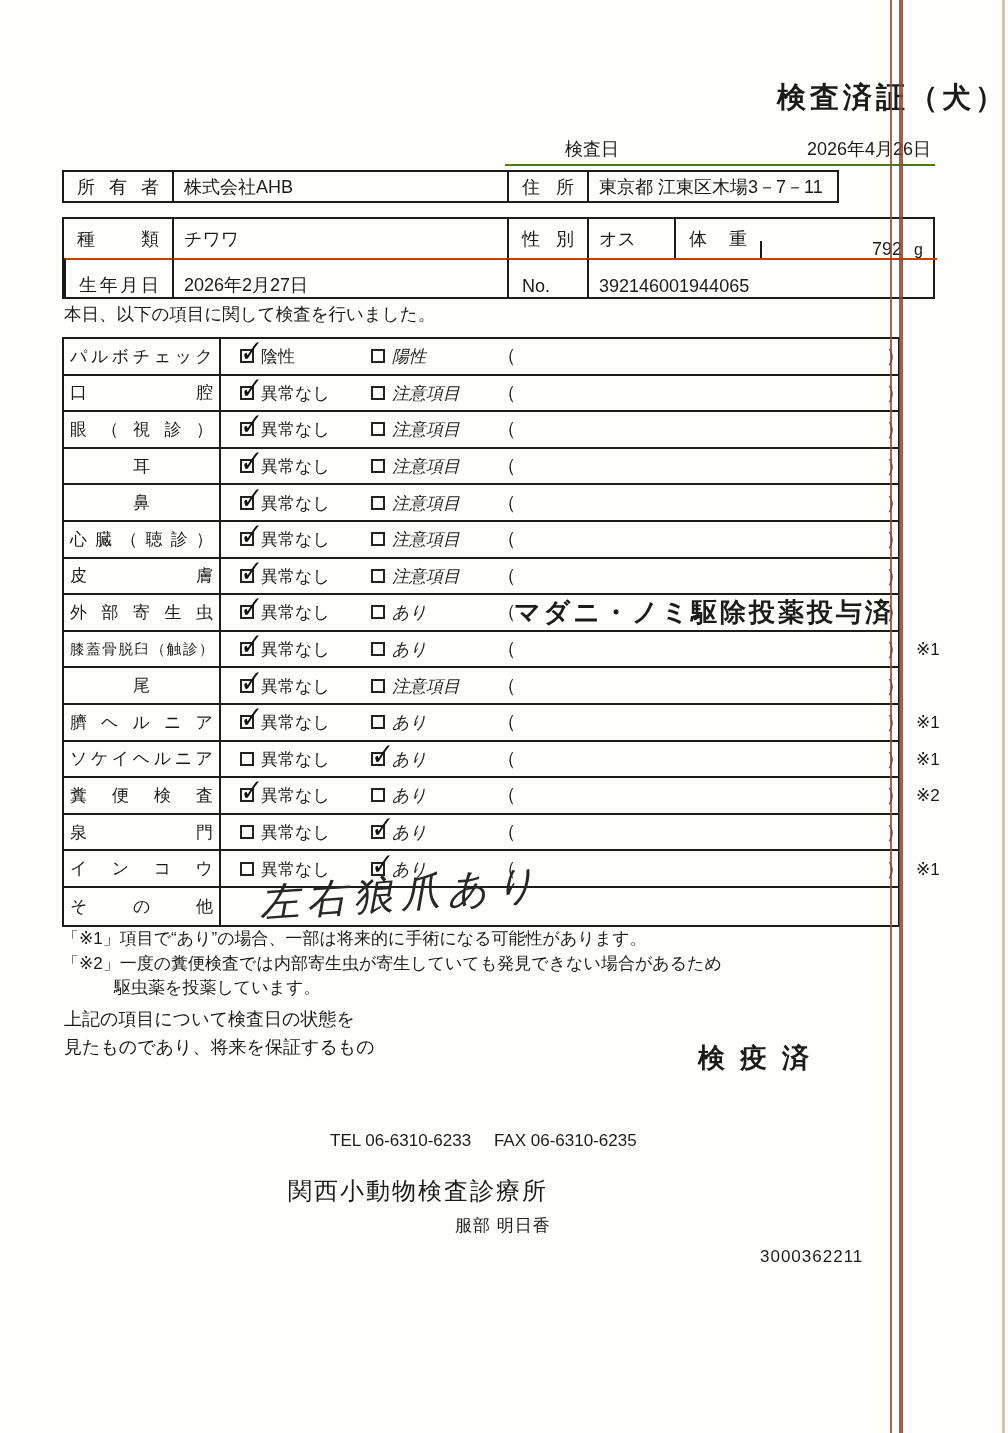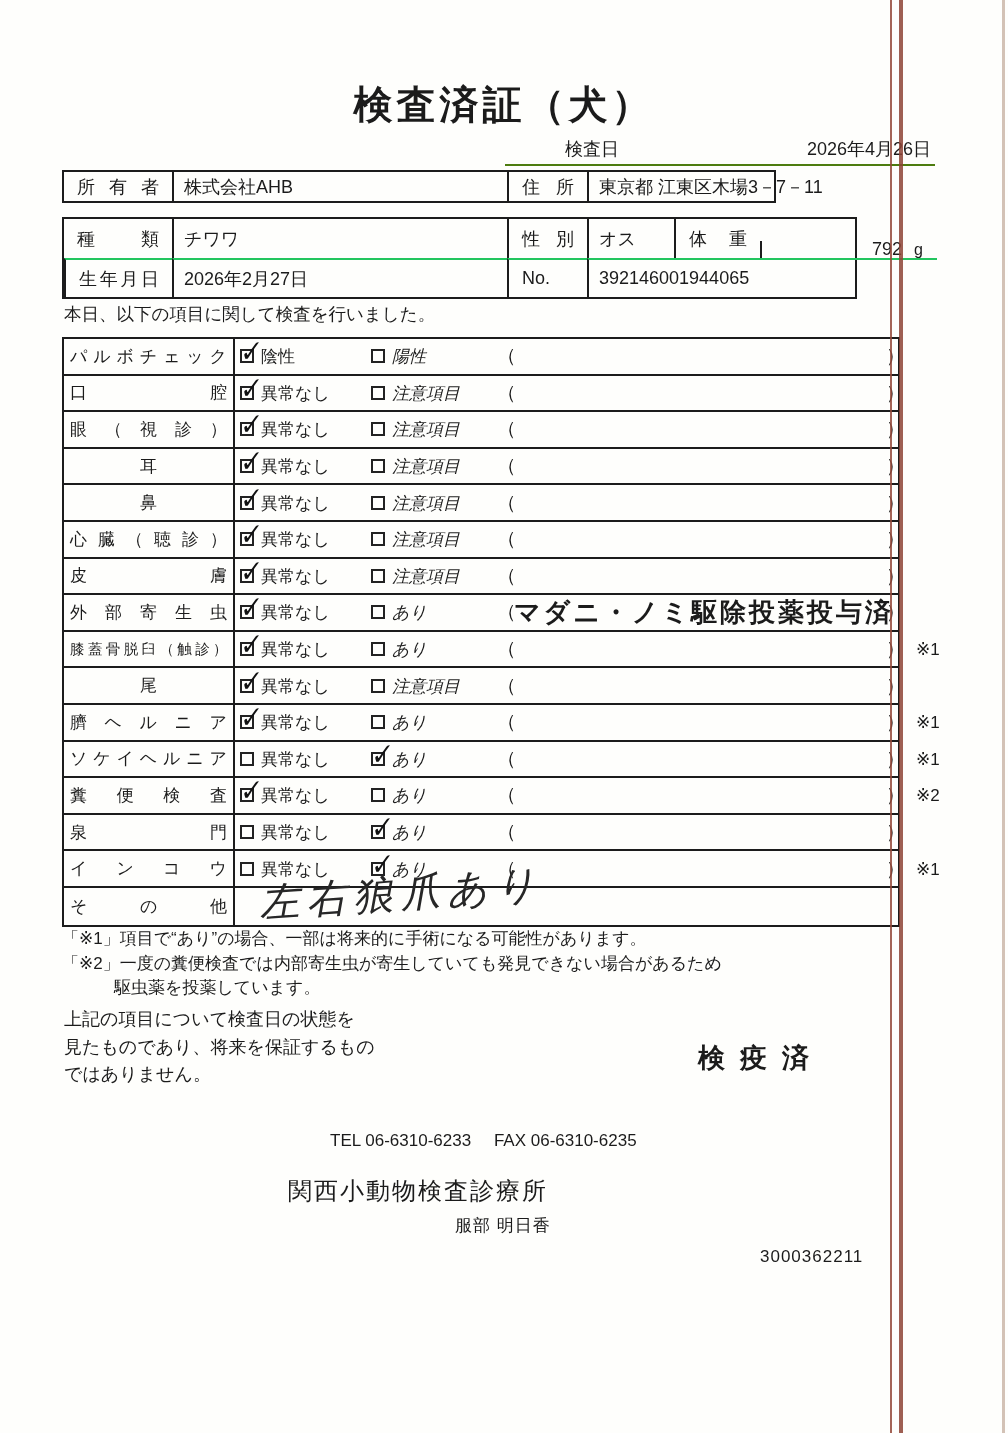--- a/index.html
+++ b/index.html
@@ -1,47 +1,47 @@
 <!DOCTYPE html>
 <html><head>
 <meta charset="utf-8">
 <style>
   html,body{margin:0;padding:0;background:#e8e8e8;}
   .page{position:relative;width:1008px;height:1433px;background:#fefefc;margin:0 auto;
         font-family:"Liberation Sans","DejaVu Sans",sans-serif;color:#1b1b1b;overflow:hidden;}
   .abs{position:absolute;}
 
   
-  .title{top:78px;left:0;width:100%;text-align:center;font-size:39px;font-weight:600;letter-spacing:4px;}
+  .title{top:78px;left:0;width:100%;text-align:right;font-size:29px;font-weight:600;letter-spacing:4px;}
   .date-row{top:136px;left:505px;width:430px;height:28px;border-bottom:2px solid #4d7c0f;font-size:18px;}
   .date-row .dlabel{position:absolute;left:60px;bottom:3px;}
   .date-row .dvalue{position:absolute;right:4px;bottom:3px;}
 
   
   .grid{display:grid;border:2px solid #1c1c1c;box-sizing:border-box;}
   .cell{border-left:2px solid #1c1c1c;display:flex;align-items:center;box-sizing:border-box;
         font-size:18px;padding:0 10px;overflow:hidden;white-space:nowrap;}
   .cell:first-child{border-left:none;}
   .cell.lblc{padding:0 13px;}
   .cell.lblc span{width:100%;text-align:justify;text-align-last:justify;}
-  .owner-table{top:170px;left:62px;width:714px;grid-template-columns:108px 335px 80px 350px;height:33px;}
-  .info-table{top:217px;left:62px;width:795px;grid-template-columns:108px 335px 80px 87px 86px 177px;
+  .owner-table{top:170px;left:62px;width:777px;grid-template-columns:108px 335px 80px 350px;height:33px;}
+  .info-table{top:217px;left:62px;width:873px;grid-template-columns:108px 335px 80px 87px 86px 177px;
               grid-auto-rows:39px;}
-  .info-table .row2{border-top:2px solid #22c55e;}
+  .info-table .row2{border-top:2px solid #c2410c;align-items:flex-end;}
   .span3{grid-column:span 3;}
   .wcell{justify-content:flex-end;padding-right:14px;margin-top:22px;}
   .wcell .unit{font-size:16px;margin-left:12px;}
 
   .intro{top:302px;left:64px;font-size:17.5px;}
 
   
   .ctable{top:337px;left:62px;width:838px;border:2px solid #1c1c1c;box-sizing:border-box;overflow:visible;}
   .crow{position:relative;height:36.6px;border-bottom:2px solid #1c1c1c;box-sizing:border-box;overflow:visible;}
   .crow:last-child{border-bottom:none;}
-  .clabel{position:absolute;left:0;top:0;bottom:0;width:171px;border-right:2px solid #1c1c1c;
+  .clabel{position:absolute;left:0;top:0;bottom:0;width:157px;border-right:2px solid #1c1c1c;
           display:flex;align-items:center;padding:0 6px;box-sizing:border-box;}
   .lbl{width:100%;font-size:17px;text-align:justify;text-align-last:justify;}
   .center .lbl{text-align-last:center;}
   .tight .lbl{font-size:14.5px;letter-spacing:-0.5px;}
   .crow > .ritem{position:absolute;top:50%;transform:translateY(-50%);}
   .cb{left:176px;width:14px;height:14px;border:2px solid #222;box-sizing:border-box;position:absolute;}
   .cb2{left:307px;}
   .mark{position:absolute;left:-4px;top:-15px;font-size:27px;font-style:italic;
         font-family:"DejaVu Serif","Liberation Serif",serif;transform:rotate(-10deg);color:#111;}
   .olbl{font-size:17px;}
@@ -410,21 +410,20 @@
 
   <div class="abs footnotes">
     <div>「※1」項目で“あり”の場合、一部は将来的に手術になる可能性があります。</div>
     <div>「※2」一度の糞便検査では内部寄生虫が寄生していても発見できない場合があるため</div>
     <div class="indent">駆虫薬を投薬しています。</div>
   </div>
 
   <div class="abs disclaimer">
     <div>上記の項目について検査日の状態を</div>
     <div>見たものであり、将来を保証するもの</div>
-    <div>ではありません。</div>
   </div>
 
   <div class="abs stamp">検疫済</div>
 
 
   <div class="abs tel-row">
     <span>TEL 06-6310-6233</span>
     <span class="gap">FAX 06-6310-6235</span>
   </div>
 

